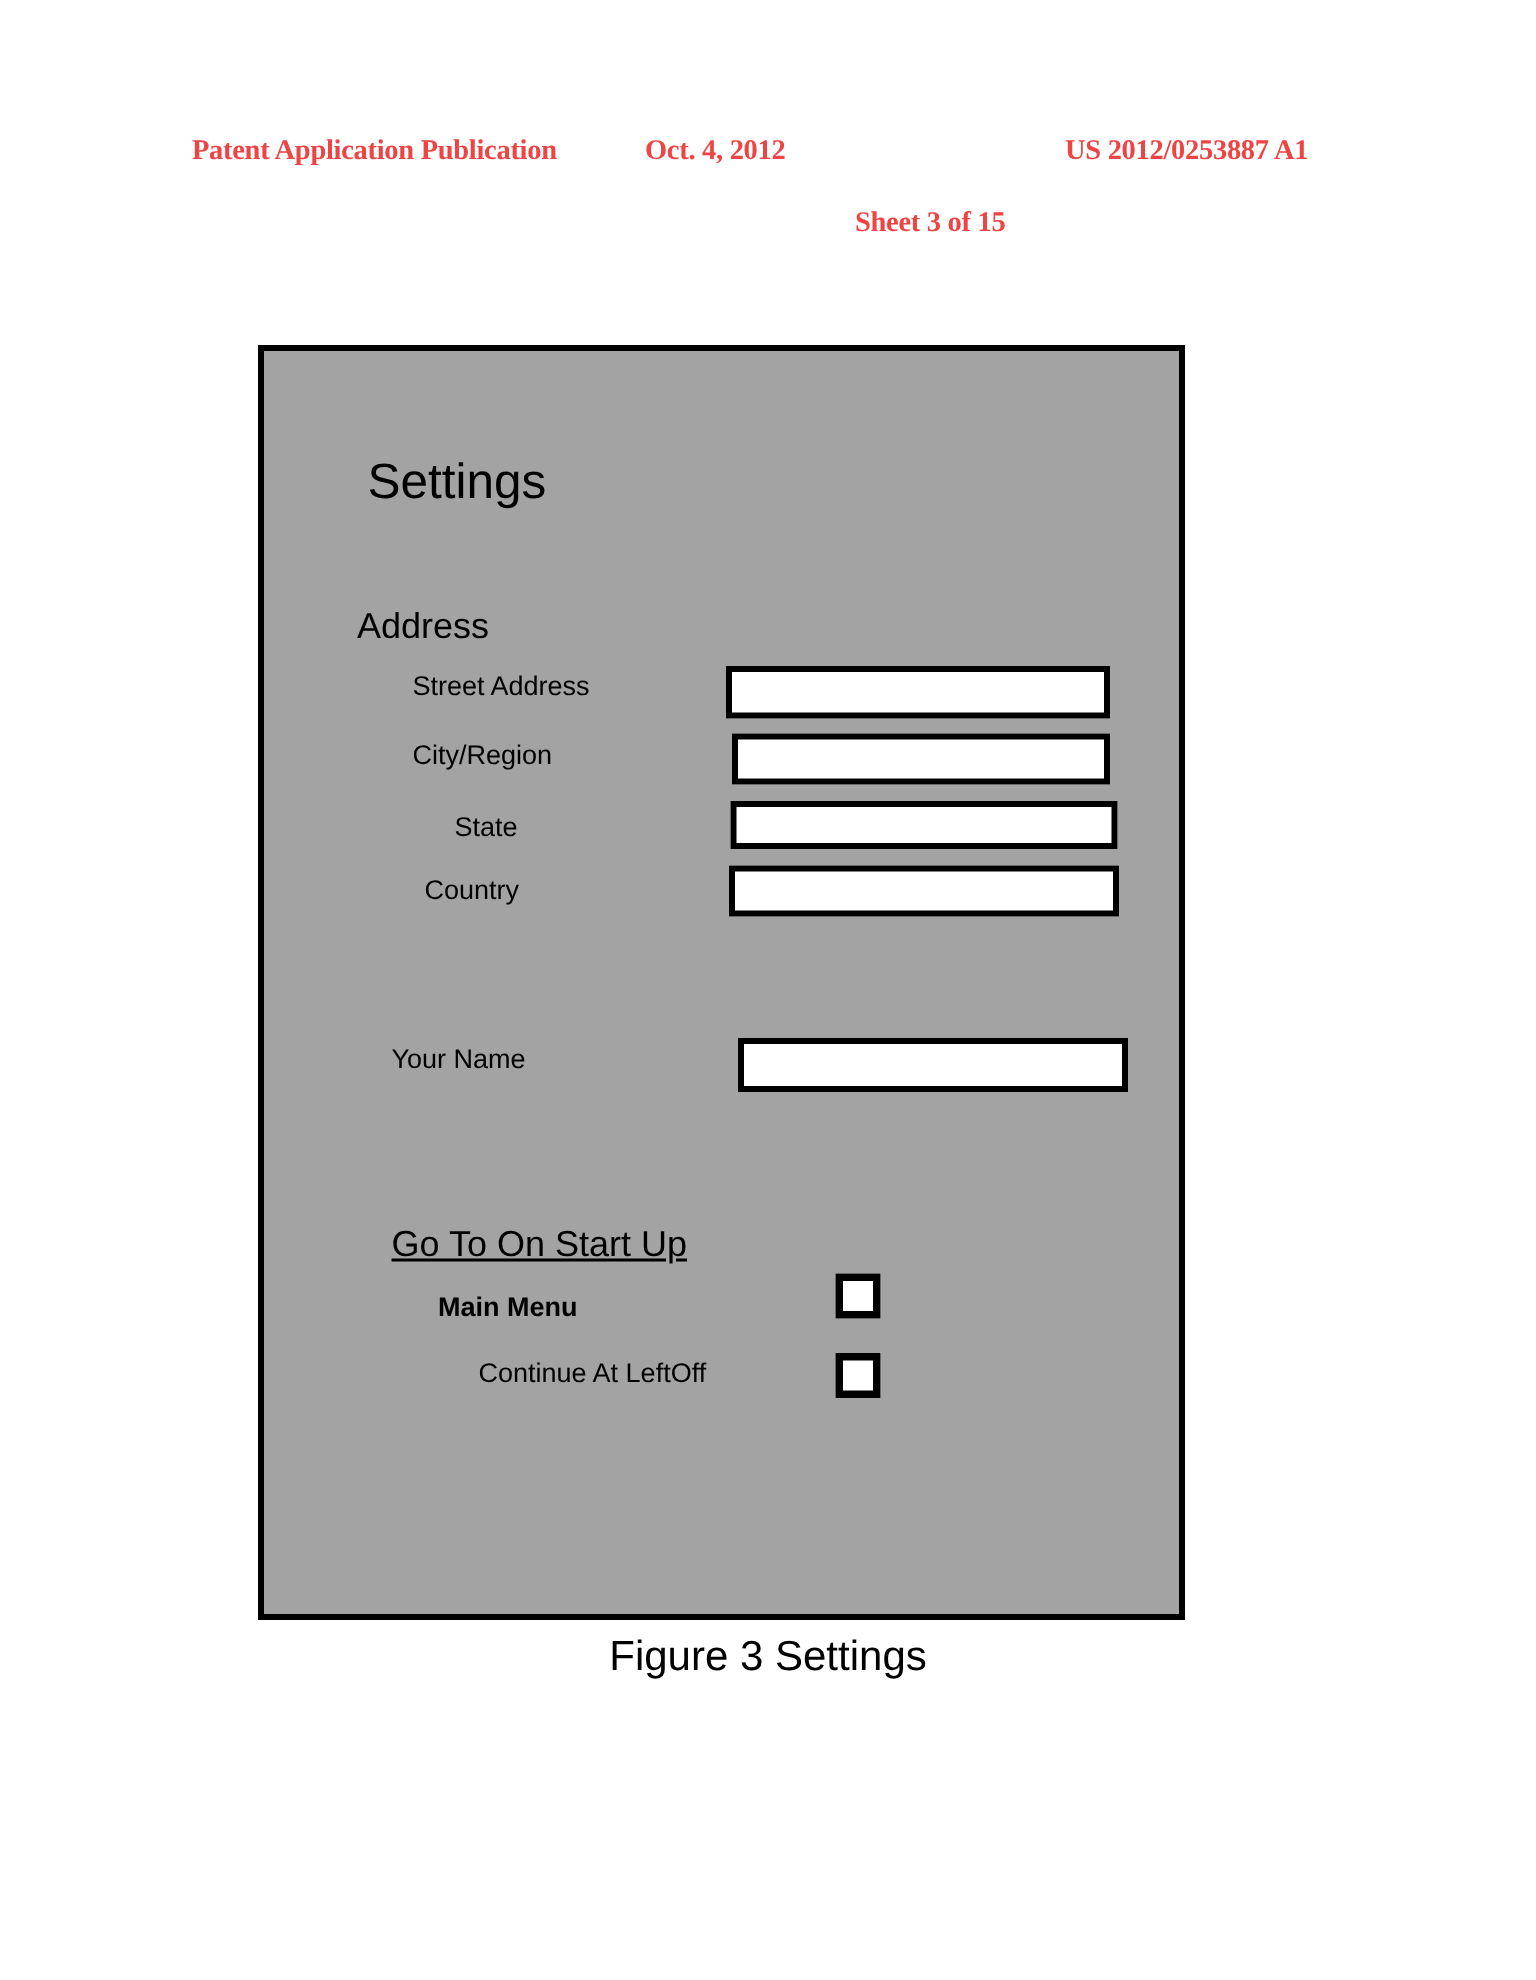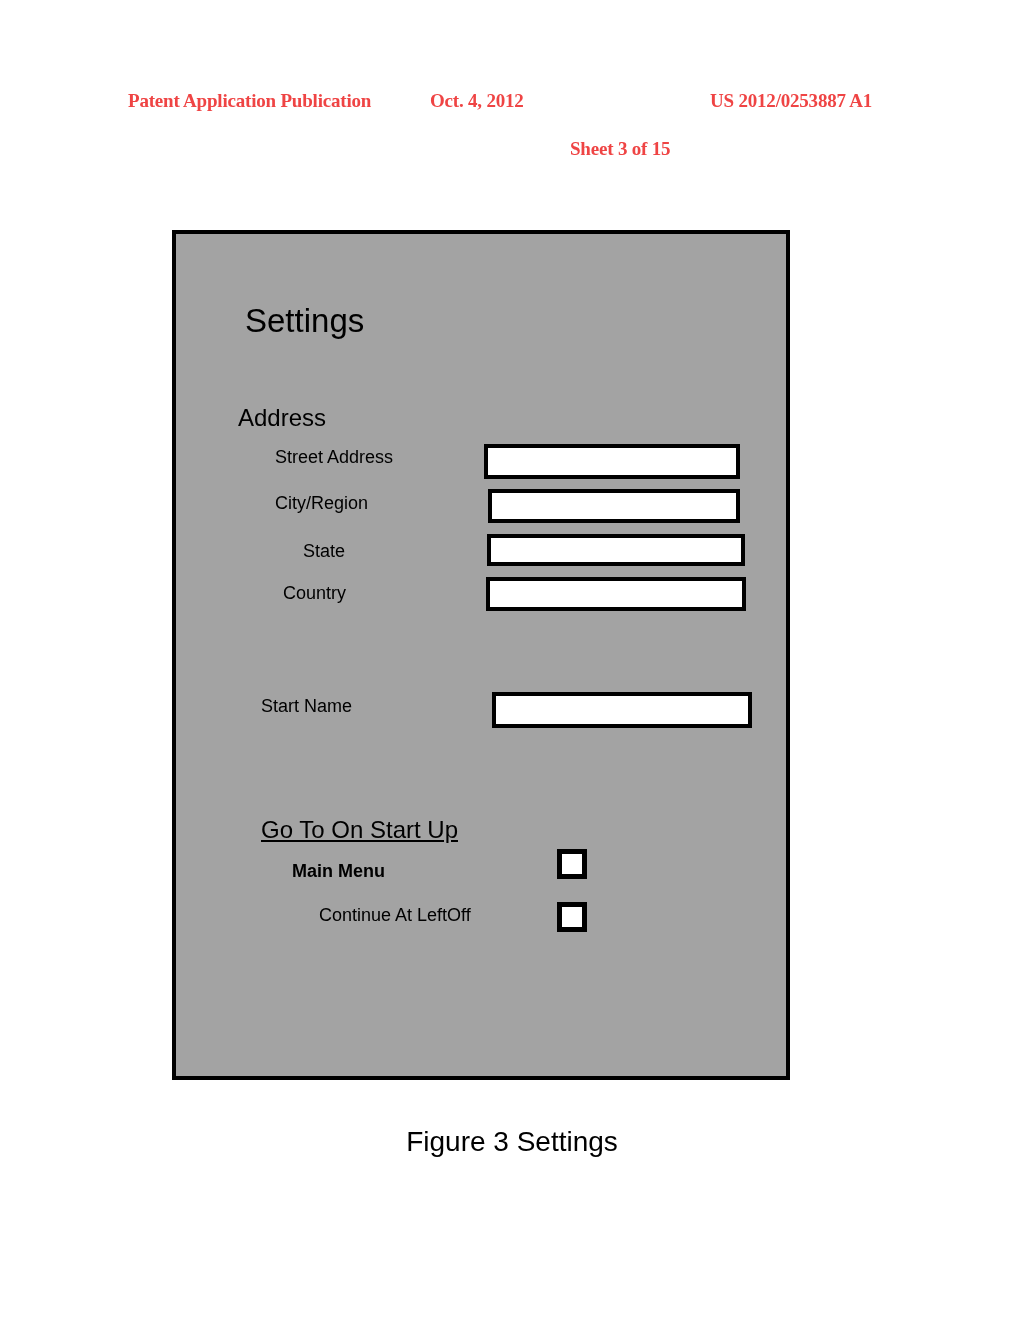--- a/index.html
+++ b/index.html
@@ -107,21 +107,21 @@
     border: 5px solid #000000;
     background: #ffffff;
   }
   .chk-mainmenu { left: 381px; top: 615px; }
   .chk-leftoff  { left: 381px; top: 668px; }
 
   
   .figure-caption {
     position: absolute;
     left: 0;
-    top: 1128px;
+    top: 1090px;
     width: 1024px;
     text-align: center;
     font-size: 28px;
     line-height: 1;
     white-space: nowrap;
   }
 </style>
 </head>
 <body>
 
@@ -143,21 +143,21 @@
 
   <div class="field-label lbl-city">City/Region</div>
   <div class="text-input  inp-city"></div>
 
   <div class="field-label lbl-state">State</div>
   <div class="text-input  inp-state"></div>
 
   <div class="field-label lbl-country">Country</div>
   <div class="text-input  inp-country"></div>
 
-  <div class="field-label lbl-yourname">Start Name</div>
+  <div class="field-label lbl-yourname">Your Name</div>
   <div class="text-input  inp-yourname"></div>
 
   <div class="group-heading start-heading">Go To On Start Up</div>
 
   <div class="field-label lbl-mainmenu">Main Menu</div>
   <div class="checkbox chk-mainmenu"></div>
 
   <div class="field-label lbl-leftoff">Continue At LeftOff</div>
   <div class="checkbox chk-leftoff"></div>
 

